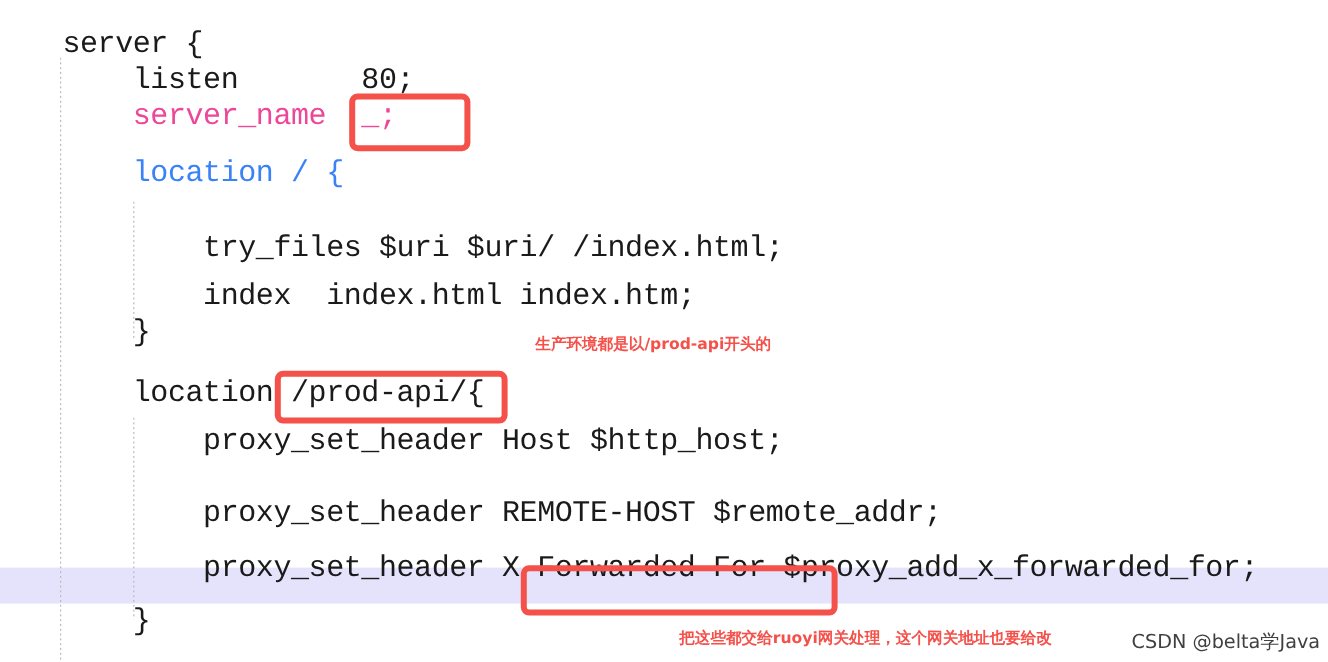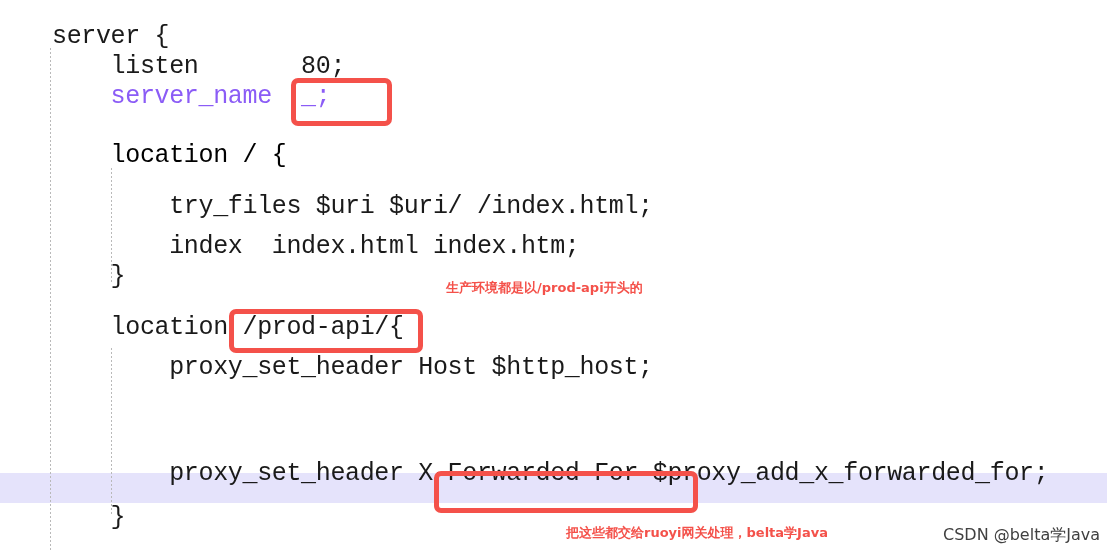--- a/index.html
+++ b/index.html
@@ -103,37 +103,38 @@
 
   <div class="line-highlight" id="current-line" style="top: 473px; background: rgb(229, 227, 251);"></div>
 
   <div class="indent-guide guide-1"></div>
   <div class="indent-guide guide-2"></div>
   <div class="indent-guide guide-3"></div>
 
   <div class="code-layer">
     <div class="code-line" style="top: 22px; color: rgb(26, 26, 26);">server {</div>
     <div class="code-line" style="top: 52px; color: rgb(26, 26, 26);">    listen       80;</div>
-    <div class="code-line" style="top: 82px; color: #8b5cf6; text-align: right;">    server_name  _;</div>
+    <div class="code-line" style="top: 82px; color: #ec4899; text-align: right;">    server_name  _;</div>
     <div class="code-line" style="top: 112px; color: rgb(26, 26, 26);"></div>
-    <div class="code-line" style="top: 141px; color: #000000;">    location / {</div>
+    <div class="code-line" style="top: 130px; color: #3b82f6;">    location / {</div>
     <div class="code-line" style="top: 192px; color: rgb(26, 26, 26);">        try_files $uri $uri/ /index.html;</div>
     <div class="code-line" style="top: 232px; color: rgb(26, 26, 26);">        index  index.html index.htm;</div>
     <div class="code-line" style="top: 262px; color: rgb(26, 26, 26);">    }</div>
     <div class="code-line" style="top: 292px; color: rgb(26, 26, 26);"></div>
     <div class="code-line" style="top: 313px; color: rgb(26, 26, 26);">    location /prod-api/{</div>
     <div class="code-line" style="top: 353px; color: rgb(26, 26, 26);">        proxy_set_header Host $http_host;</div>
+    <div class="code-line" style="top: 413px; color: rgb(26, 26, 26);">        proxy_set_header REMOTE-HOST $remote_addr;</div>
     <div class="code-line" style="top: 459px; color: rgb(26, 26, 26);">        proxy_set_header X-Forwarded-For $proxy_add_x_forwarded_for;</div>
 
 
     <div class="code-line" style="top: 503px; color: rgb(26, 26, 26);">    }</div>
   </div>
 
   <div class="red-box" style="left: 291px; top: 78px; width: 101px; height: 48px; border-color: rgb(244, 81, 74);"></div>
   <div class="red-box" style="left: 229px; top: 309px; width: 194px; height: 44px; border-color: rgb(244, 81, 74);"></div>
   <div class="red-box" style="left: 434px; top: 471px; width: 264px; height: 42px; border-color: rgb(244, 81, 74);"></div>
 
   <div class="annotation" style="left: 446px; top: 276px; color: rgb(244, 81, 74);">生产环境都是以/prod-api开头的</div>
-  <div class="annotation" style="left: 566px; top: 521px; color: rgb(244, 81, 74);">把这些都交给ruoyi网关处理，belta学Java</div>
+  <div class="annotation" style="left: 566px; top: 521px; color: rgb(244, 81, 74);">把这些都交给ruoyi网关处理，这个网关地址也要给改</div>
 
   <div class="watermark" style="left:943px; top:525px;">CSDN @belta学Java</div>
 
 </div>
 
 </body></html>

